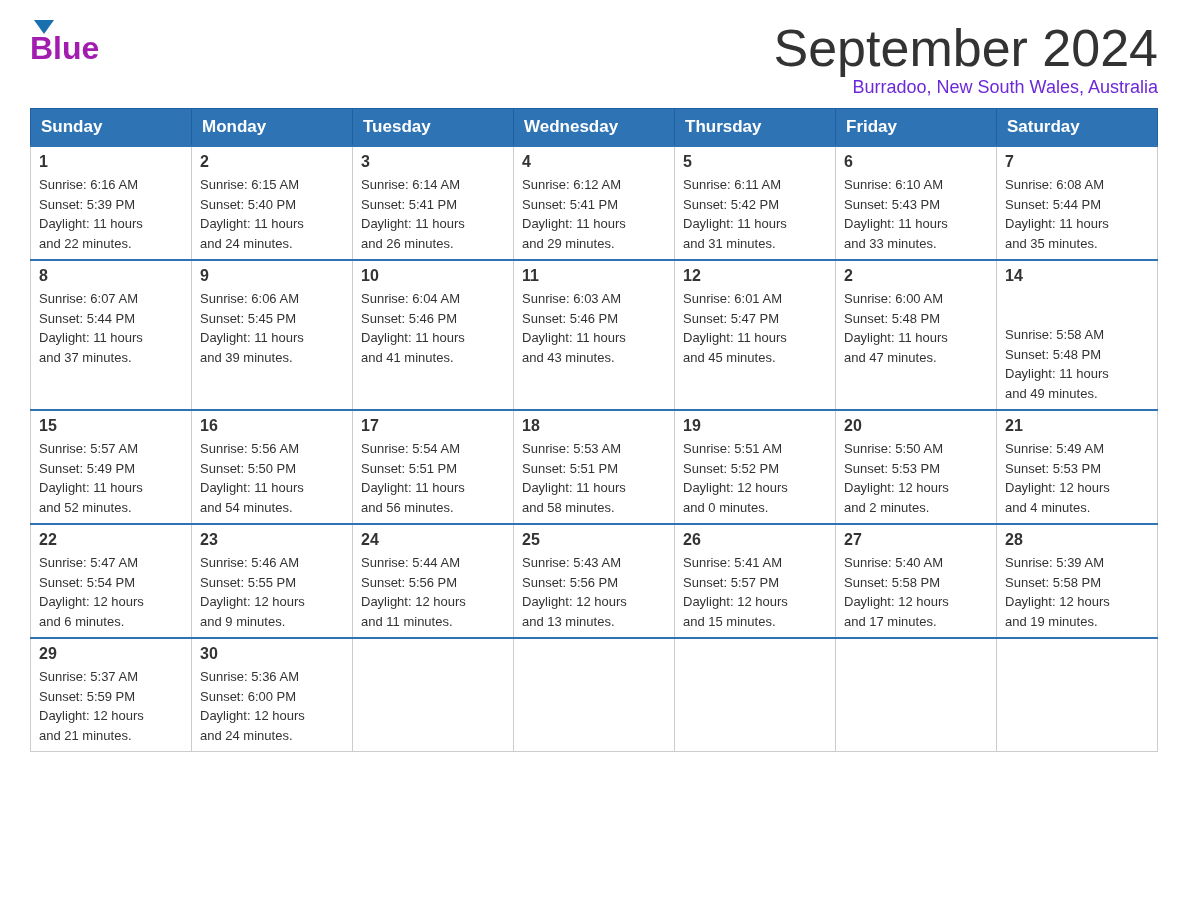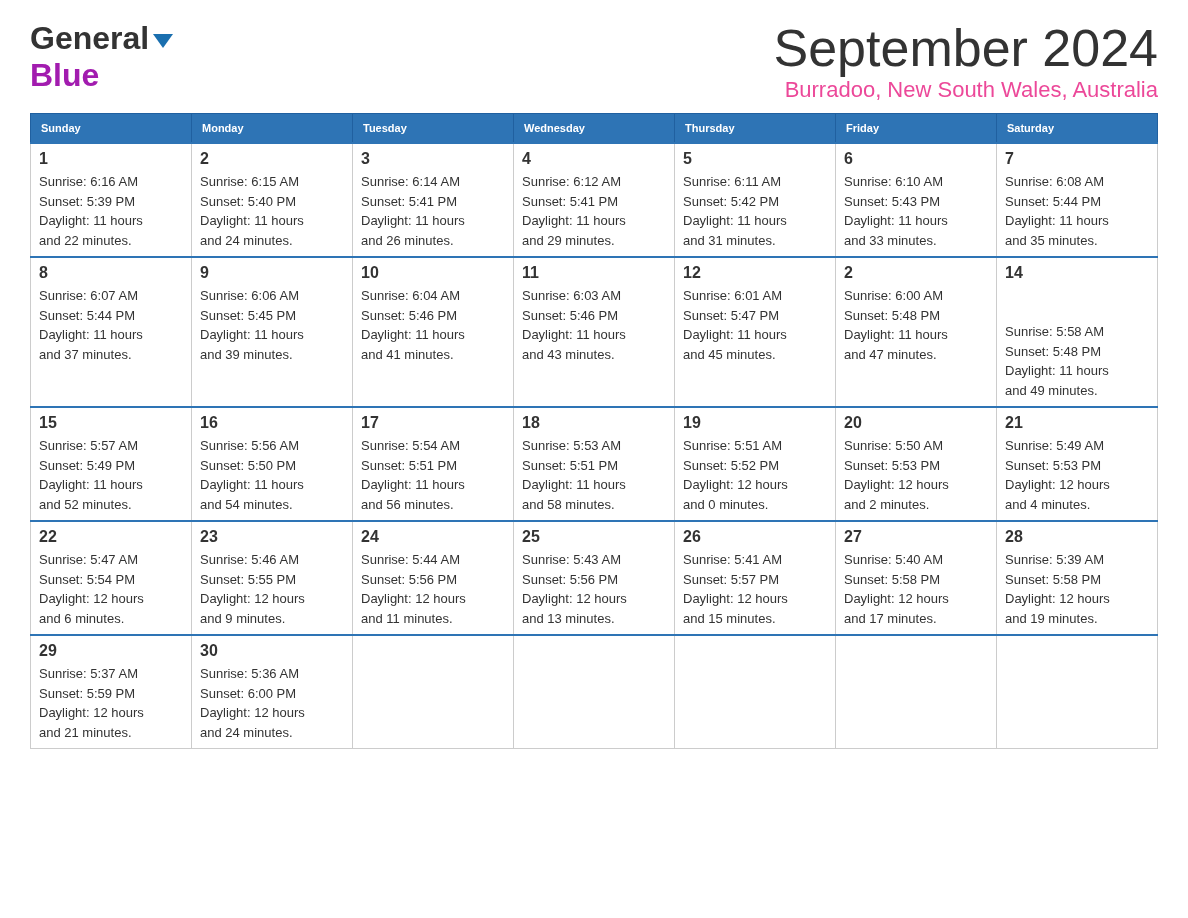--- a/index.html
+++ b/index.html
@@ -24,32 +24,32 @@
     .title-block {
       text-align: right;
     }
     .month-year {
       font-size: 52px;
       font-weight: normal;
       color: #333;
       line-height: 1.1;
     }
     .location {
-      font-size: 22px;
-      color: #ec4899;
+      font-size: 18px;
+      color: #6d28d9;
     }
     .calendar {
       width: 100%;
       border-collapse: collapse;
       margin-top: 10px;
     }
     .calendar thead tr th {
       background: #2e74b5;
       color: #fff;
-      font-size: 11px;
+      font-size: 17px;
       font-weight: bold;
       padding: 8px 10px;
       text-align: left;
       border: 1px solid #2060a0;
     }
     .calendar tbody tr td {
       vertical-align: top;
       padding: 6px 8px;
       border: 1px solid #ccc;
       border-top: 2px solid #2e74b5;
@@ -73,21 +73,20 @@
       background: #fff;
       border-top: 2px solid #2e74b5;
     }
   </style>
 </head>
 <body>
 
 <div class="header">
   <div class="logo">
     <div style="display:flex; align-items:center;">
-      <span style="font-size:32px; font-weight:bold; color:#333; font-family:Arial,sans-serif;">General</span>
       <span style="display:inline-block; width:0; height:0; border-left:10px solid transparent; border-right:10px solid transparent; border-top:14px solid #1a6faf; margin-left:4px; margin-bottom:-4px;"></span>
     </div>
     <div style="font-size:32px; font-weight:bold; color:#a21caf; font-family:Arial,sans-serif;">Blue</div>
   </div>
   <div class="title-block">
     <div class="month-year">September 2024</div>
     <div class="location">Burradoo, New South Wales, Australia</div>
   </div>
 </div>
 

